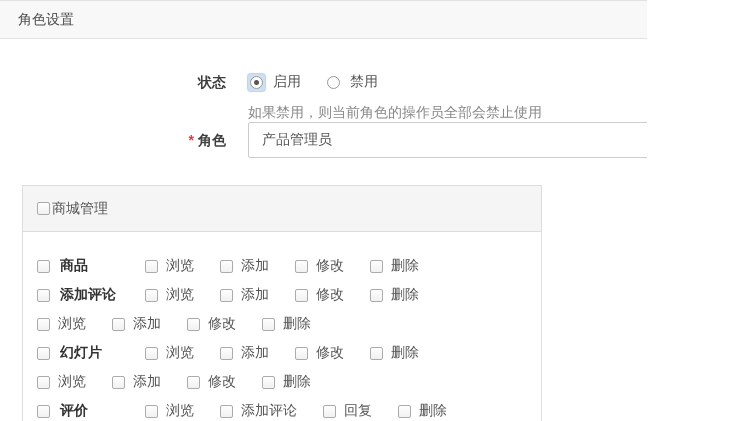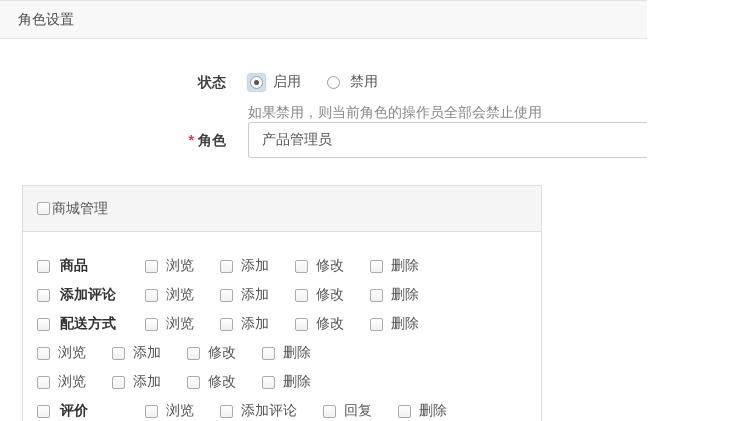--- a/index.html
+++ b/index.html
@@ -209,45 +209,45 @@
                     <span class="act-label">修改</span>
                   </label>
                 <label class="perm-item">
                     <span class="cb"></span>
                     <span class="act-label">删除</span>
                   </label>
               </div>
             </div>
 
             <div class="perm-row">
+              <div class="perm-actions">
+                <label class="perm-item">
+                    <span class="cb"></span>
+                    <span class="act-label">浏览</span>
+                  </label>
+                <label class="perm-item">
+                    <span class="cb"></span>
+                    <span class="act-label">添加</span>
+                  </label>
+                <label class="perm-item">
+                    <span class="cb"></span>
+                    <span class="act-label">修改</span>
+                  </label>
+                <label class="perm-item">
+                    <span class="cb"></span>
+                    <span class="act-label">删除</span>
+                  </label>
+              </div>
+            </div>
+
+            <div class="perm-row">
               <label class="perm-name">
                 <span class="cb"></span>
-                <span class="perm-name-label">配送方式</span>
+                <span class="perm-name-label">幻灯片</span>
               </label>
-              <div class="perm-actions">
-                <label class="perm-item">
-                    <span class="cb"></span>
-                    <span class="act-label">浏览</span>
-                  </label>
-                <label class="perm-item">
-                    <span class="cb"></span>
-                    <span class="act-label">添加</span>
-                  </label>
-                <label class="perm-item">
-                    <span class="cb"></span>
-                    <span class="act-label">修改</span>
-                  </label>
-                <label class="perm-item">
-                    <span class="cb"></span>
-                    <span class="act-label">删除</span>
-                  </label>
-              </div>
-            </div>
-
-            <div class="perm-row">
               <div class="perm-actions">
                 <label class="perm-item">
                     <span class="cb"></span>
                     <span class="act-label">浏览</span>
                   </label>
                 <label class="perm-item">
                     <span class="cb"></span>
                     <span class="act-label">添加</span>
                   </label>
                 <label class="perm-item">

